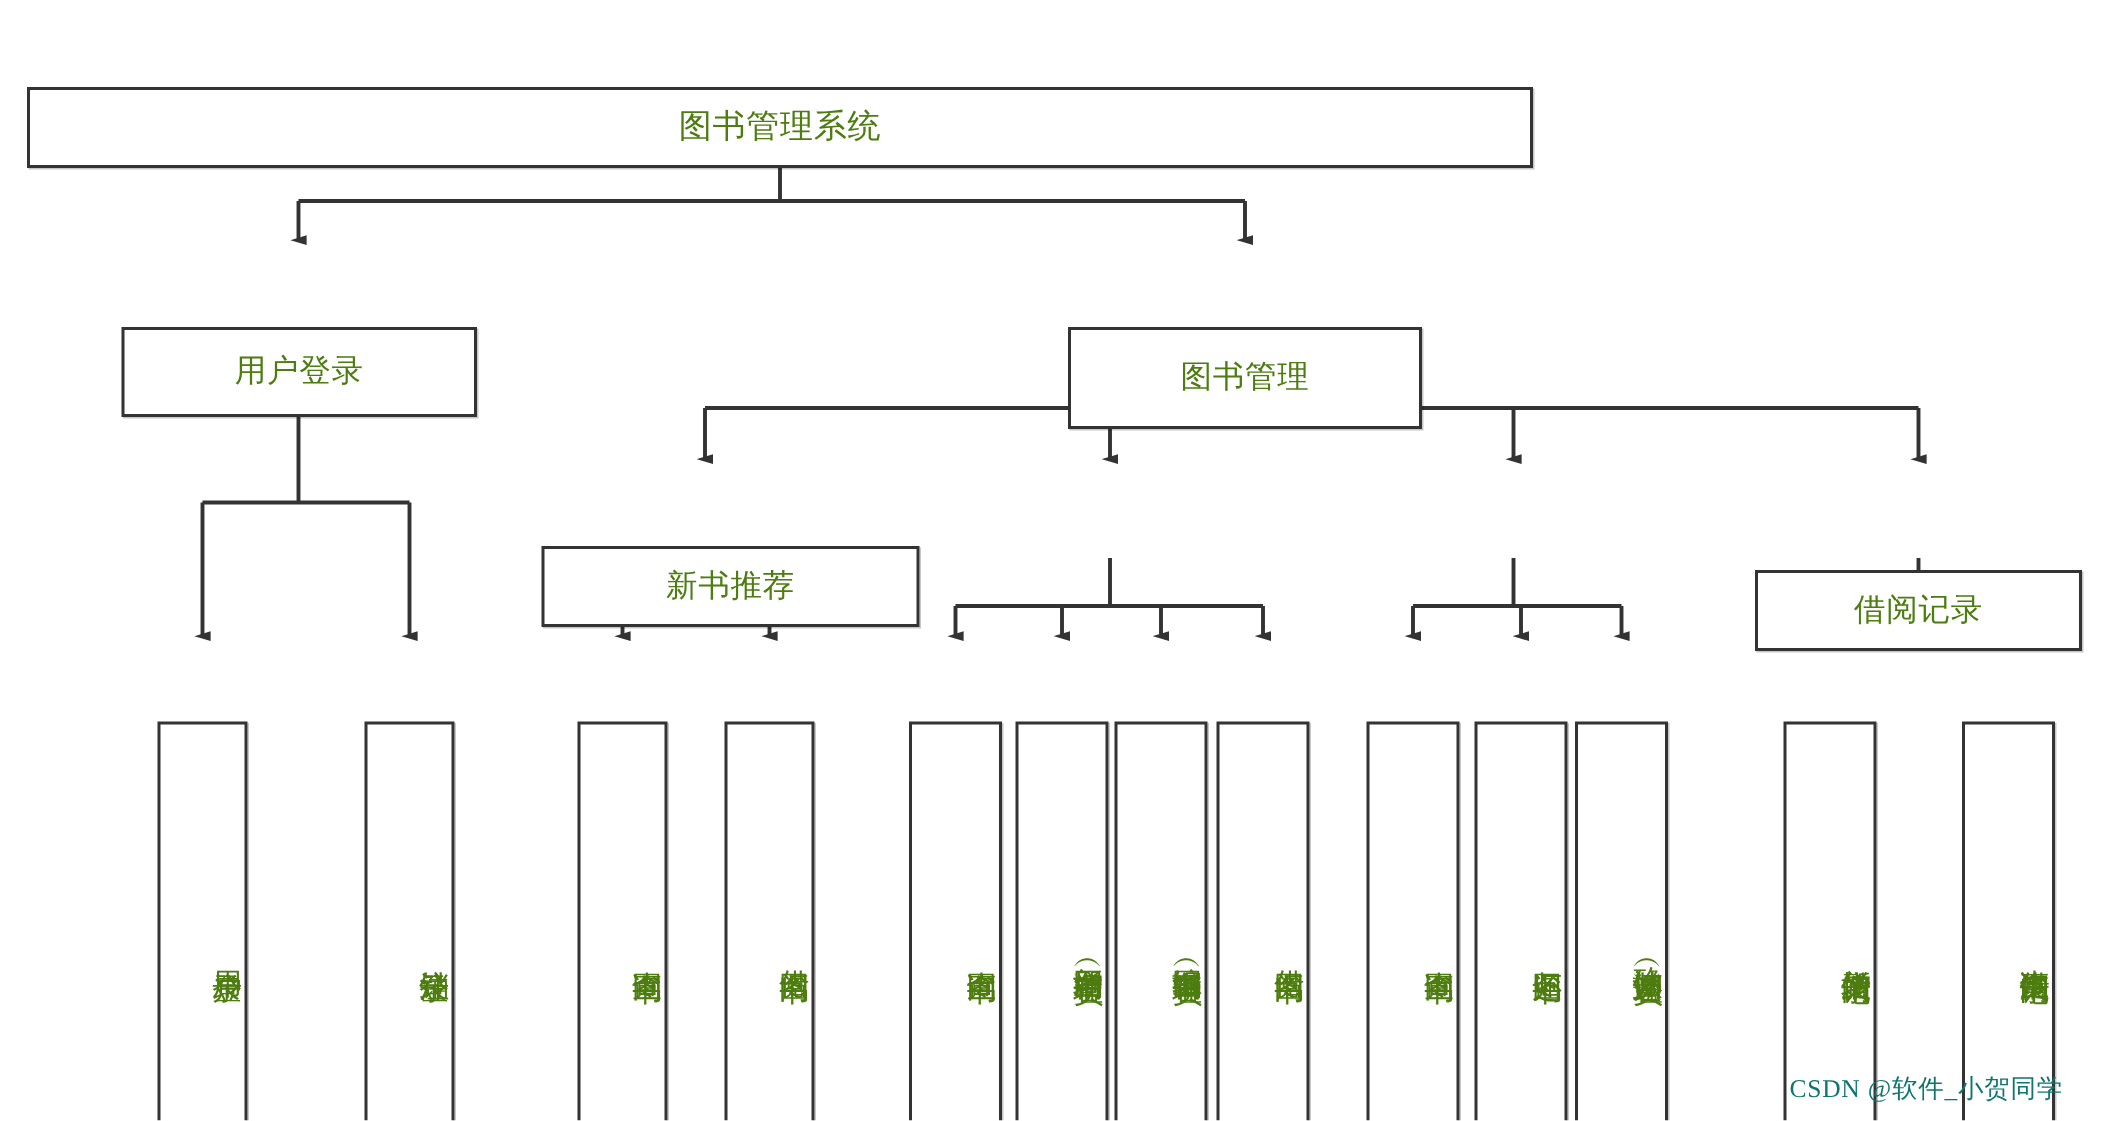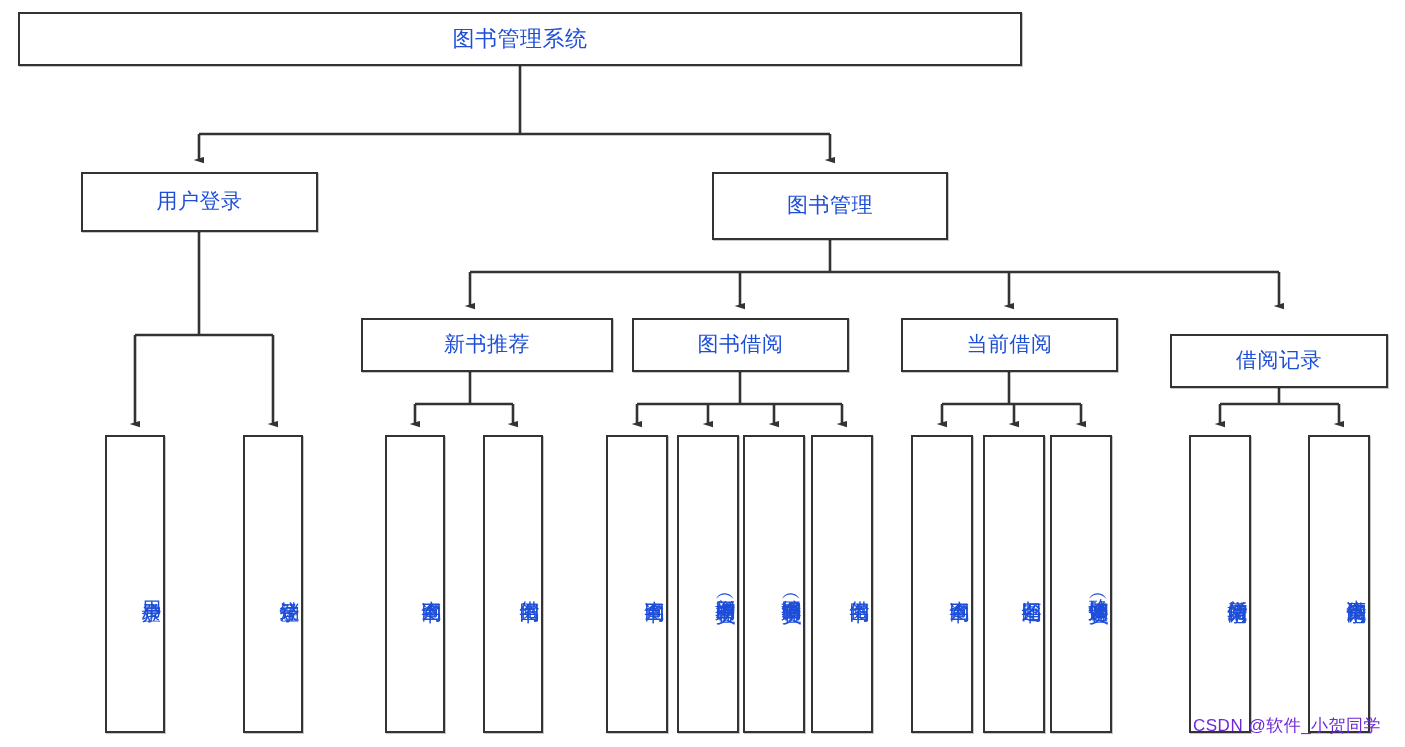--- a/index.html
+++ b/index.html
@@ -27,22 +27,23 @@
     pointer-events: none;
   }
   .node {
     position: absolute;
     box-sizing: border-box;
     border: 2px solid #333333;
     background: #ffffff;
     display: flex;
     align-items: center;
     justify-content: center;
-    color: #1d4ed8;
+    color: #4d7c0f;
     box-shadow: 1px 1px 0 rgba(0,0,0,0.22);
+    margin-top: 46px;
   }
   .node-h {
     font-size: 21px;
     letter-spacing: 0.5px;
     line-height: 1.1;
     white-space: nowrap;
   }
   .node-root {
     font-size: 22px;
   }
@@ -60,24 +61,24 @@
     writing-mode: vertical-rl;
     text-orientation: upright;
     display: block;
     max-height: 100%;
   }
   .watermark {
     position: absolute;
     left: 1193px;
     top: 714px;
     font-size: 17px;
-    color: #6d28d9;
+    color: #0f766e;
     white-space: nowrap;
     letter-spacing: 0.5px;
-    font-family: Liberation Sans, sans-serif;
+    font-family: Liberation Serif, serif;
   }
 </style>
 </head>
 <body>
 
 <div id="diagram-canvas">
 
   <svg id="edges-layer" viewBox="0 0 1405 747" width="1405" height="747" xmlns="http://www.w3.org/2000/svg">
     <defs>
       <marker id="arrowhead" markerWidth="9" markerHeight="11" refX="3.2" refY="5.4" orient="auto" markerUnits="userSpaceOnUse">
@@ -135,26 +136,20 @@
   <div class="node node-h" style="left: 81px; top: 172px; width: 237px; height: 60px;">
     <span>用户登录</span>
   </div>
   <div class="node node-h" style="left: 712px; top: 172px; width: 236px; height: 68px; justify-content: center;">
     <span>图书管理</span>
   </div>
 
   <div class="node node-h" style="left: 361px; top: 318px; width: 252px; height: 54px;">
     <span>新书推荐</span>
   </div>
-  <div class="node node-h" style="left: 632px; top: 318px; width: 217px; height: 54px;">
-    <span>图书借阅</span>
-  </div>
-  <div class="node node-h" style="left: 901px; top: 318px; width: 217px; height: 54px;">
-    <span>当前借阅</span>
-  </div>
   <div class="node node-h" style="left: 1170px; top: 334px; width: 218px; height: 54px;">
     <span>借阅记录</span>
   </div>
 
   <div class="node node-v" style="left: 105px; top: 435px; width: 60px; height: 298px;">
     <span class="vlabel">用户登录</span>
   </div>
   <div class="node node-v" style="left: 243px; top: 435px; width: 60px; height: 298px;">
     <span class="vlabel">注销登录</span>
   </div>

